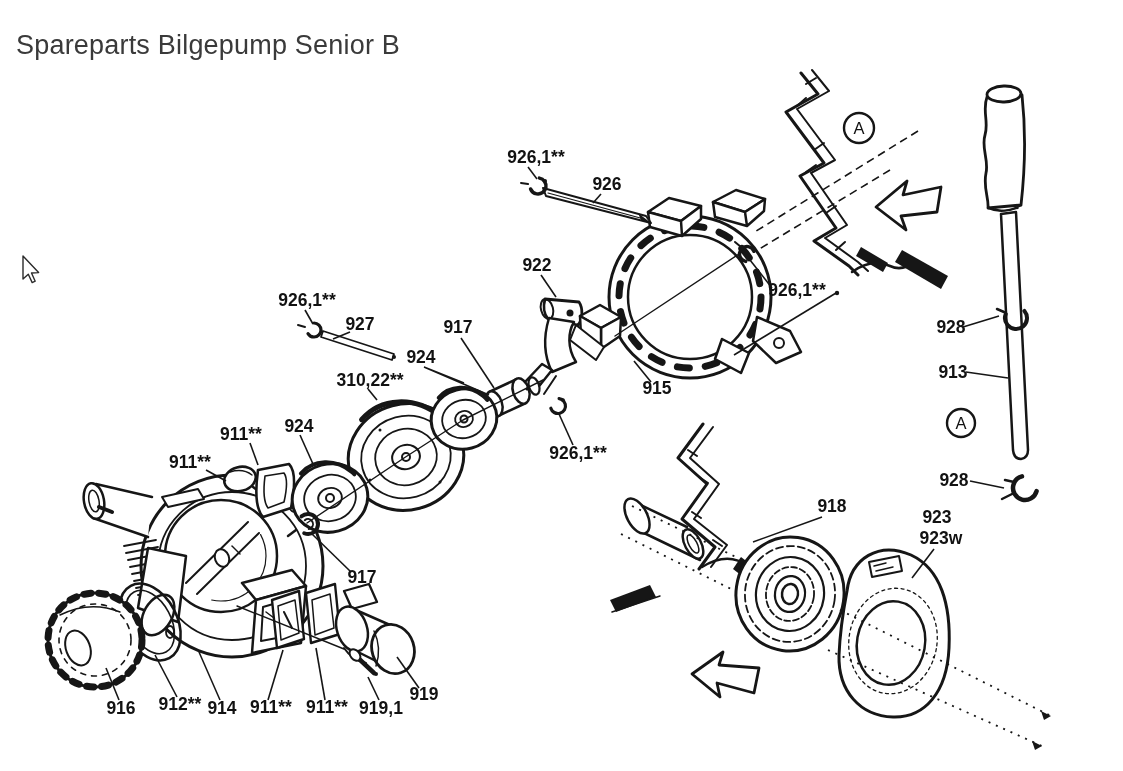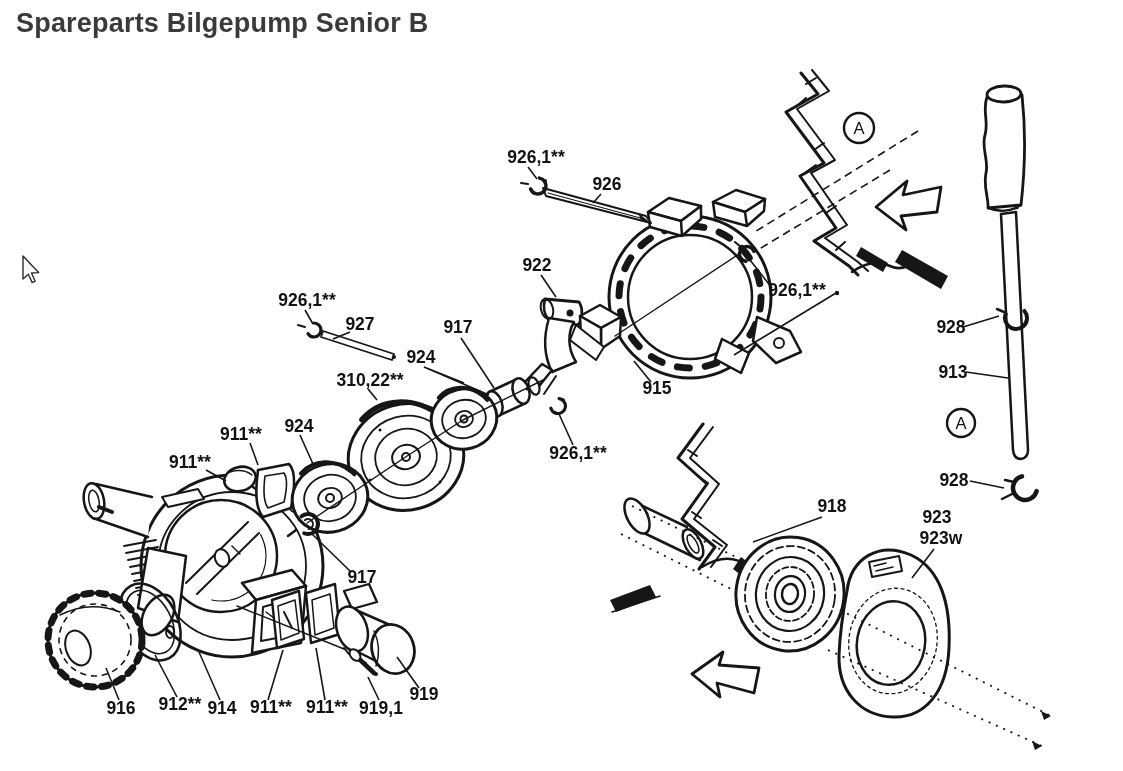--- a/index.html
+++ b/index.html
@@ -1,18 +1,18 @@
 <!DOCTYPE html>
 <html><head>
 <meta charset="utf-8">
 <style>
   html,body{margin:0;padding:0;background:#ffffff;}
   body{width:1123px;height:771px;overflow:hidden;font-family:"Liberation Sans",sans-serif;}
   .page{position:relative;width:1123px;height:771px;background:#fff;}
-  .page-title{position:absolute;left:16px;top:8px;font-size:27px;font-weight:700;color:#3a3a3a;letter-spacing:.2px;}
+  .page-title{position:absolute;left:16px;top:30px;font-size:27px;font-weight:400;color:#3a3a3a;letter-spacing:.2px;}
   svg{position:absolute;left:0;top:0;}
   .ink{stroke:#161616;fill:none;stroke-linecap:round;stroke-linejoin:round;}
   .wfill{fill:#ffffff;}
   .bfill{fill:#161616;stroke:none;}
   .part-label{font:bold 17.5px "Liberation Sans",sans-serif;fill:#121212;}
   .marker-letter{font:16.5px "Liberation Sans",sans-serif;fill:#121212;}
   .leader{stroke:#161616;stroke-width:1.6;fill:none;}
   .dash{stroke:#161616;fill:none;}
 </style>
 </head>

